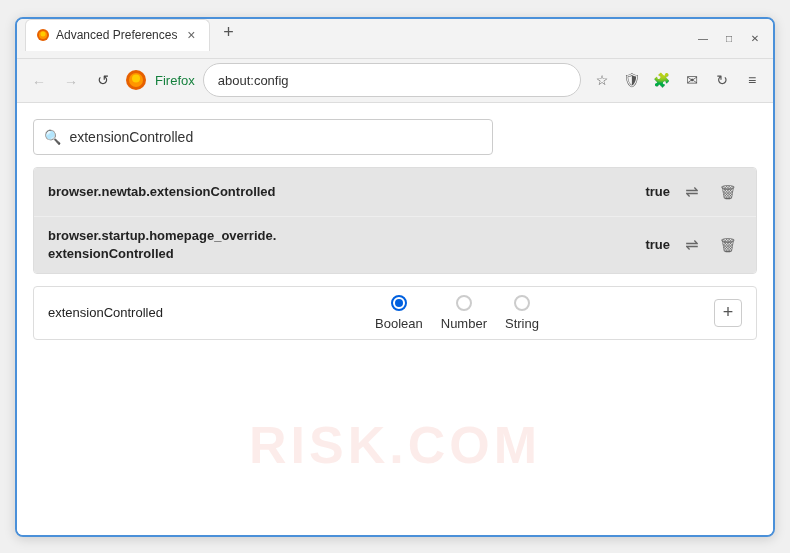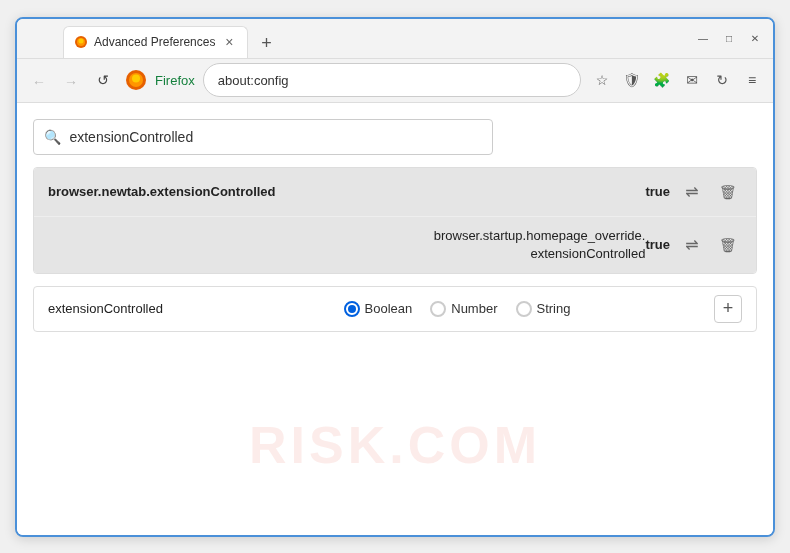--- a/index.html
+++ b/index.html
@@ -32,24 +32,22 @@
       display: flex;
       align-items: center;
       padding: 0 8px;
       height: 40px;
       border-bottom: 1px solid #ddd;
       gap: 0;
     }
 
     .tab-strip {
       display: flex;
-      align-items: flex-end;
       flex: 1;
       height: 100%;
-      margin-left: 38px;
     }
 
     .tab {
       display: flex;
       align-items: center;
       gap: 6px;
       background: #fff;
       border: 1px solid #ddd;
       border-bottom: none;
       border-radius: 6px 6px 0 0;
@@ -284,26 +282,25 @@
     .pref-row:last-child { border-bottom: none; }
 
     .pref-name {
       font-weight: 700;
       font-size: 13px;
       color: #222;
       flex: 1;
     }
 
     .pref-name-multi {
-      font-weight: 400;
+      font-weight: 700;
       font-size: 13px;
       color: #222;
       flex: 1;
       line-height: 1.4;
-      text-align: right;
     }
 
     .pref-value {
       font-weight: 700;
       font-size: 13px;
       color: #222;
       margin-right: 8px;
     }
 
     .pref-actions {
@@ -349,20 +346,21 @@
       justify-content: center;
     }
 
     .radio-option {
       display: flex;
       align-items: center;
       gap: 5px;
       font-size: 13px;
       color: #333;
       cursor: pointer;
+      flex-direction: column;
     }
 
     .radio-circle {
       width: 16px;
       height: 16px;
       border-radius: 50%;
       border: 2px solid #ccc;
       display: flex;
       align-items: center;
       justify-content: center;

